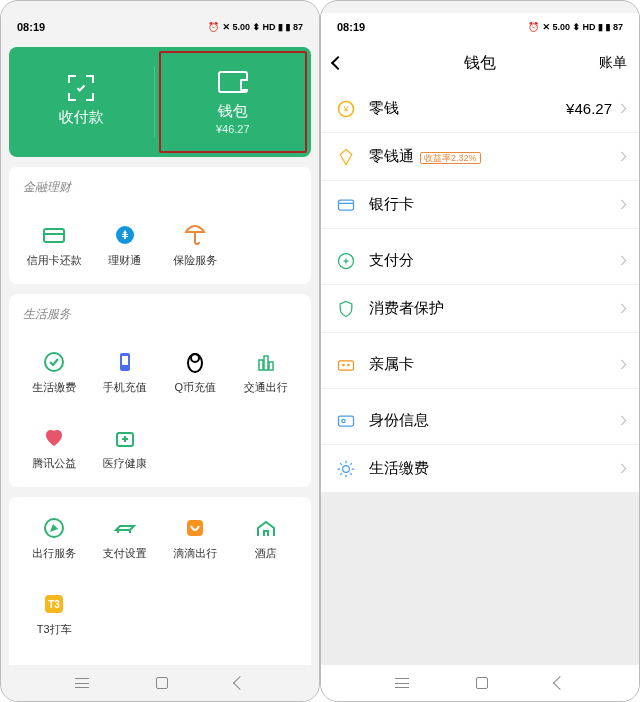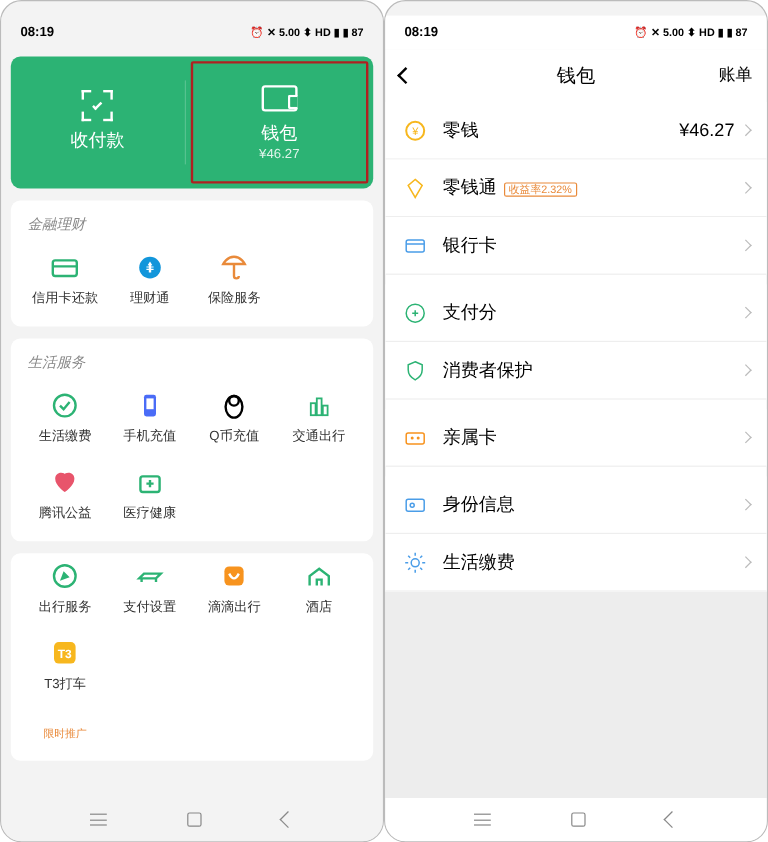--- a/index.html
+++ b/index.html
@@ -34,21 +34,21 @@
   .scan-corner.tr { top:0; right:0; border-left:none; border-bottom:none; }
   .scan-corner.bl { bottom:0; left:0; border-right:none; border-top:none; }
   .scan-corner.br { bottom:0; right:0; border-left:none; border-top:none; }
   .scan-check { position:absolute; top:50%; left:50%; width:8px; height:4px; border-left:2px solid #fff; border-bottom:2px solid #fff; transform: translate(-50%,-60%) rotate(-45deg); }
   .wallet-icon { width: 30px; height: 22px; border: 2px solid #fff; border-radius: 3px; position: relative; }
   .wallet-icon::after { content:''; position:absolute; right:-2px; top:6px; width:6px; height:8px; border:2px solid #fff; border-right:none; background:#2cb374; border-radius: 2px 0 0 2px; }
   .section { background: #fff; border-radius: 8px; margin-bottom: 10px; padding: 0 10px 10px 10px; }
   .section-title { font-size: 12px; color: #888; padding: 12px 4px 8px 4px; font-style: italic; }
   .grid { display: grid; grid-template-columns: repeat(4, 1fr); gap: 6px 0; }
   .grid-item { display: flex; flex-direction: column; align-items: center; justify-content: center; padding: 6px 0; }
-  .grid-icon { width: 26px; height: 26px; display: flex; align-items: center; justify-content: center; margin-bottom: 5px; }
+  .grid-icon { width: 26px; height: 26px; display: flex; align-items: center; justify-content: center; margin-bottom: 5px; margin-top: 12px; }
   .grid-label { font-size: 11px; color: #333; }
   .grid-sublabel { font-size: 9px; color: #e98a3a; margin-top: 28px; }
   .svg-icon { width: 24px; height: 24px; }
   .list { background: #fff; }
   .list-item { height: 48px; display: flex; align-items: center; padding: 0 14px; border-bottom: 0.5px solid #eee; background:#fff; }
   .list-item.gap-after { margin-bottom: 8px; }
   .list-icon { width: 22px; height: 22px; margin-right: 12px; display:flex; align-items:center; justify-content:center; }
   .list-label { flex: 1; font-size: 15px; color: #000; }
   .list-value { font-size: 15px; color: #000; margin-right: 6px; }
   .list-badge { font-size: 9px; color: #e98a3a; border: 0.5px solid #e98a3a; border-radius: 2px; padding: 0 3px; margin-left: 6px; }

